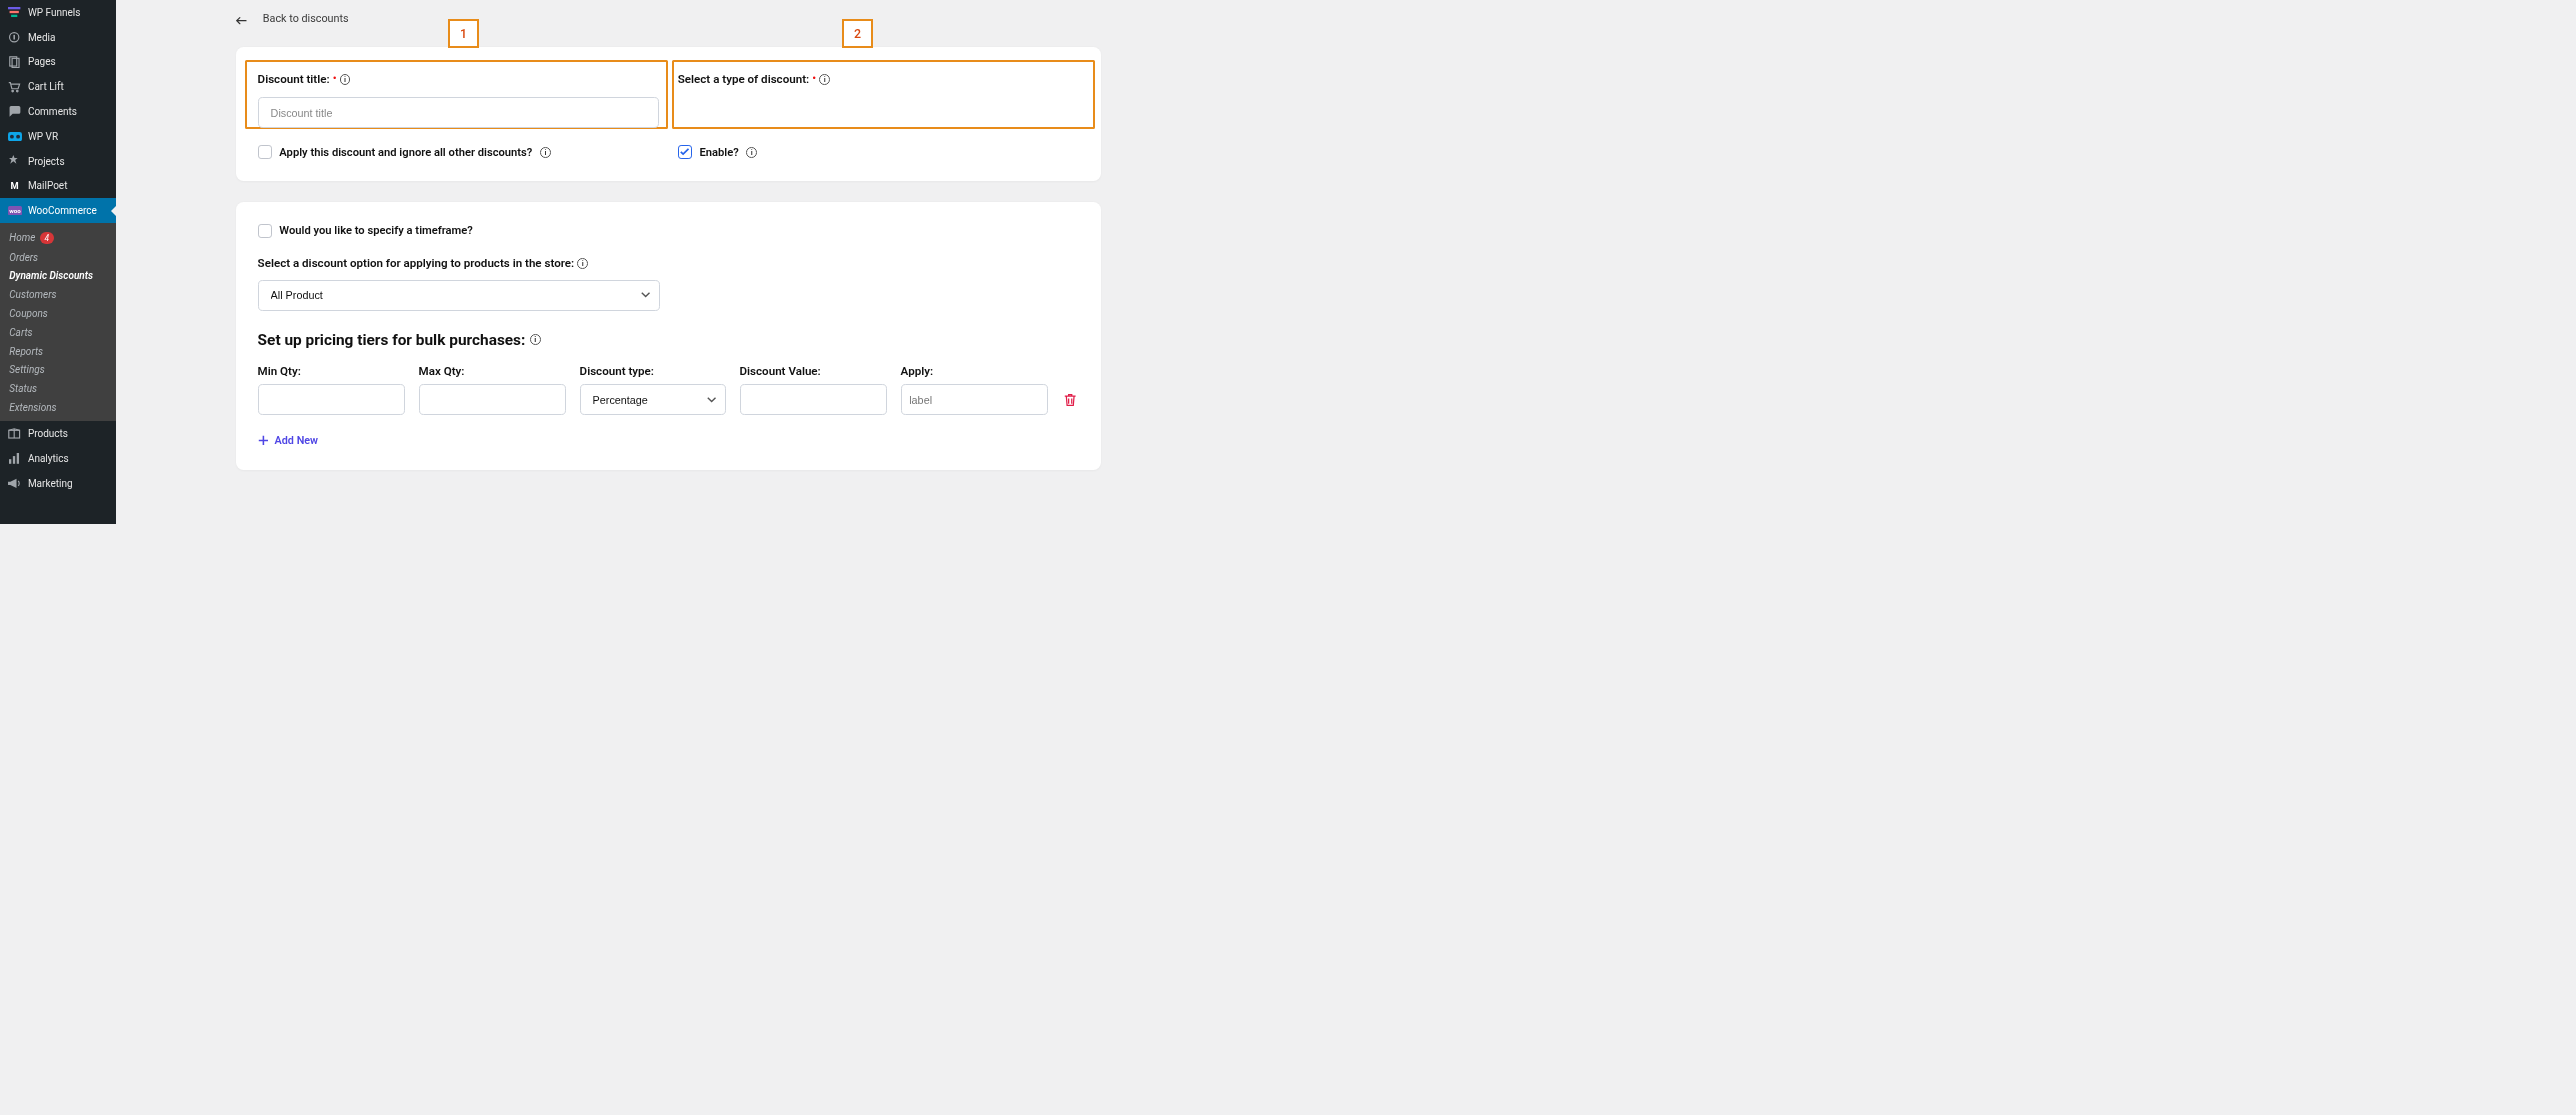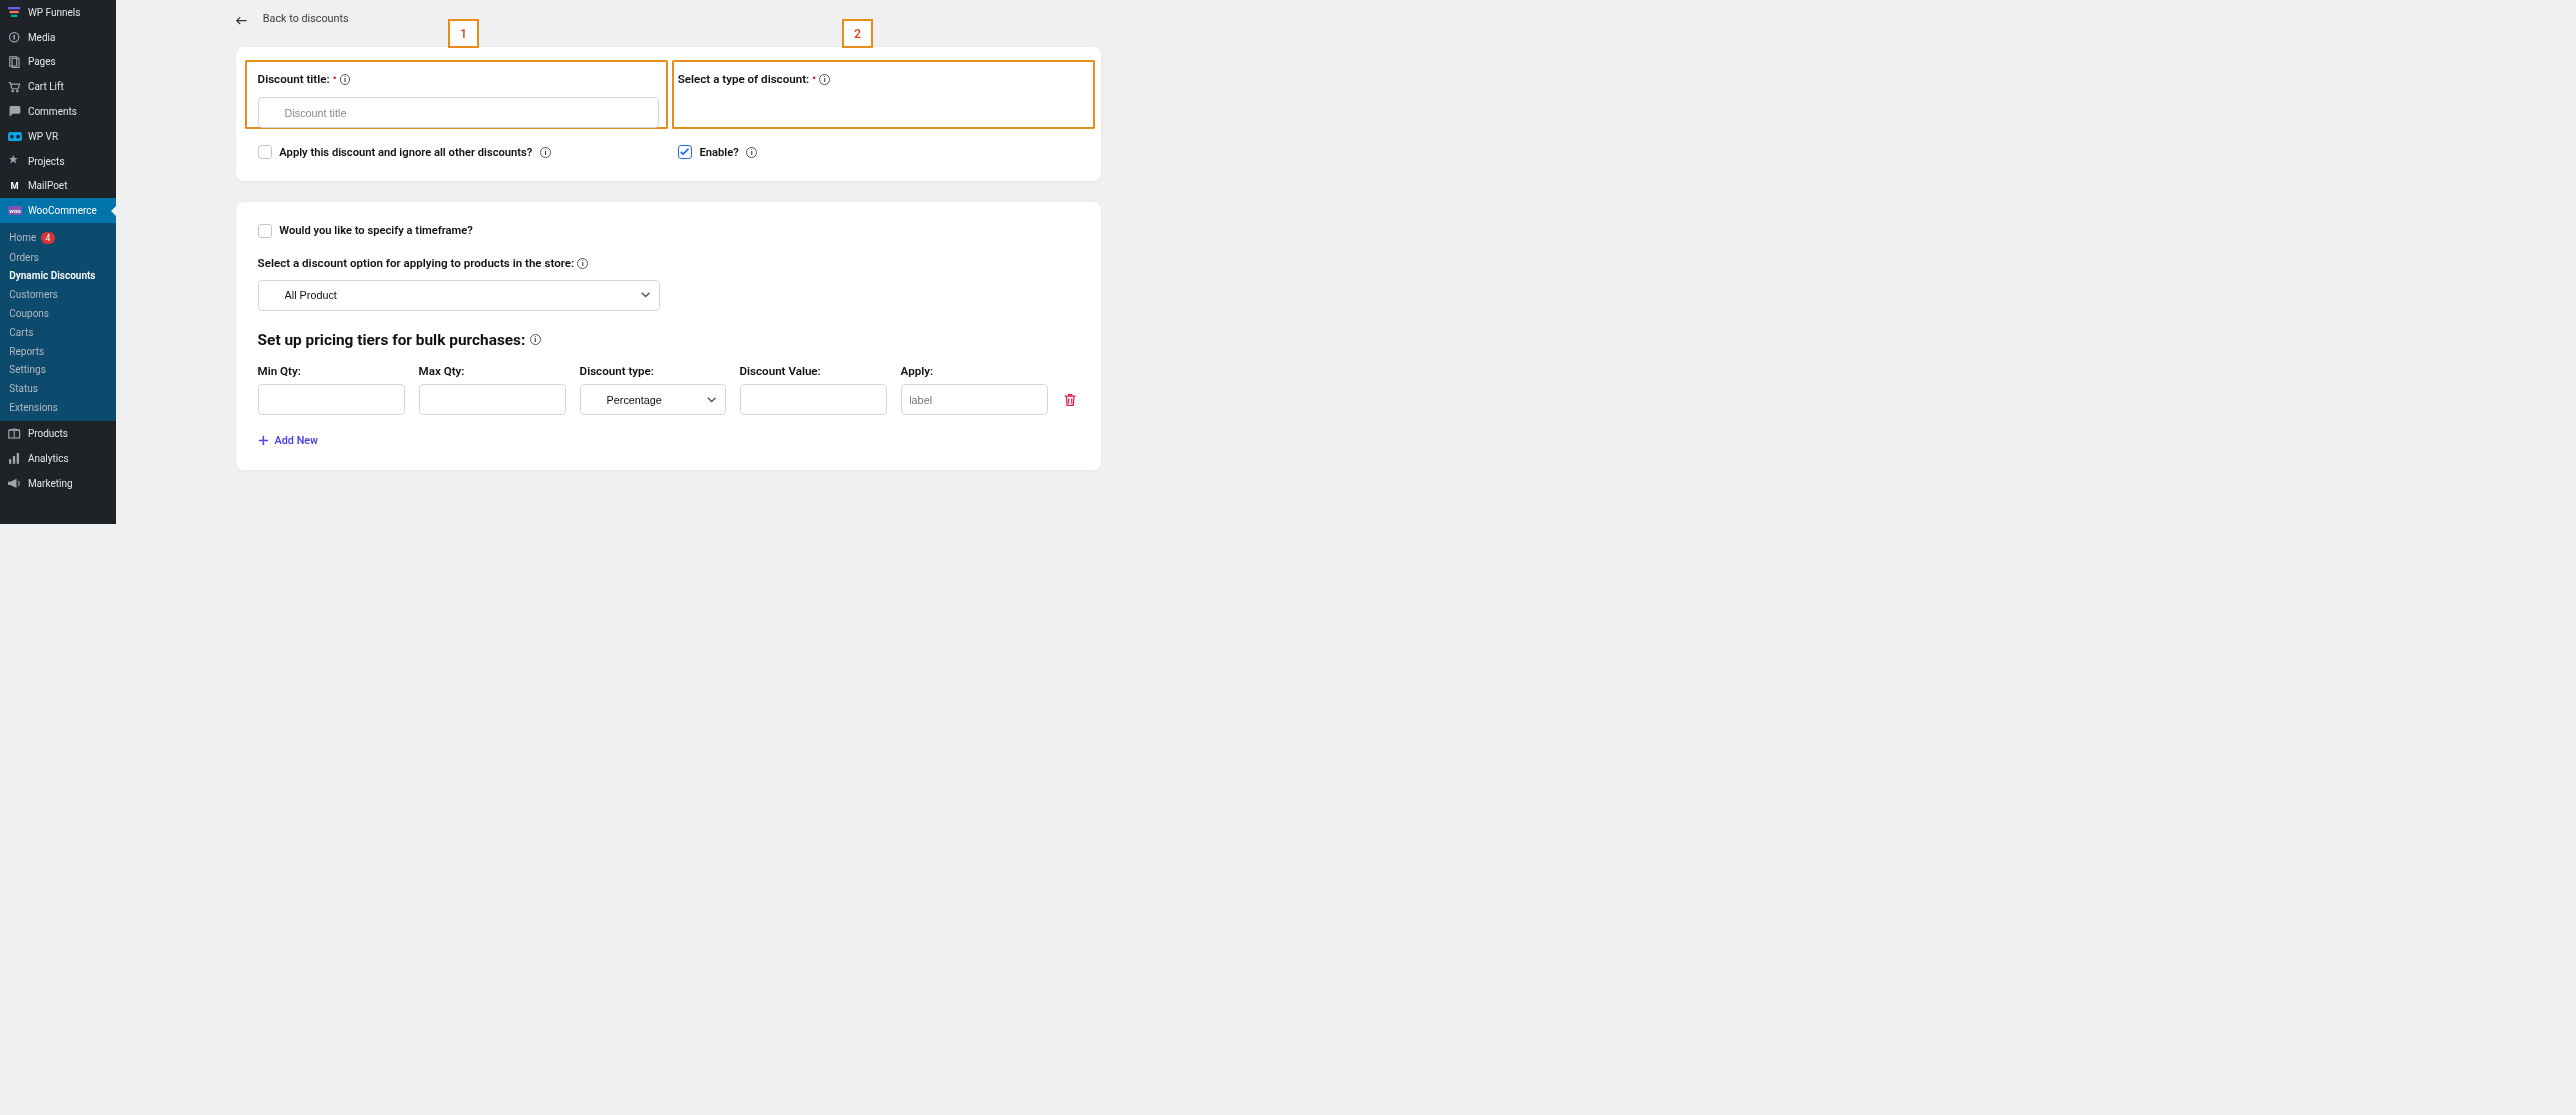--- a/index.html
+++ b/index.html
@@ -47,22 +47,23 @@
   .side-item.active::after {
     content:"";
     position:absolute;
     right:-0.8px; top:50%;
     transform:translateY(-50%);
     border-top:6.2px solid transparent;
     border-bottom:6.2px solid transparent;
     border-right:6.2px solid #f0f0f1;
   }
   .submenu {
-    background:#0c4a6e;
+    background:#404040;
     padding: 4.6px 0;
+    font-style: italic;
   }
   .submenu .sub-item {
     padding: 3.9px 9.3px 3.9px 9.3px;
     color:#b4b9be;
     cursor:pointer;
     font-size:10px;
     display:flex; align-items:center; gap:4.6px;
   }
   .submenu .sub-item.current { color:#fff; font-weight:600; }
   .badge-count {
@@ -124,21 +125,21 @@
     border:0.8px solid #555; border-radius:50%;
     font-size:7.7px; color:#333;
     flex-shrink:0;
   }
 
   .text-input, .select-input {
     width:100%;
     height:31px;
     border:0.8px solid #d0d5dd;
     border-radius:4.6px;
-    padding:0 26px;
+    padding:0 12px;
     font-size:10.8px;
     background:#fff;
     color:#111;
   }
   .text-input::placeholder { color:#888; }
   .select-input {
     appearance:none;
     padding-right:26px;
     background:#fff;
   }

